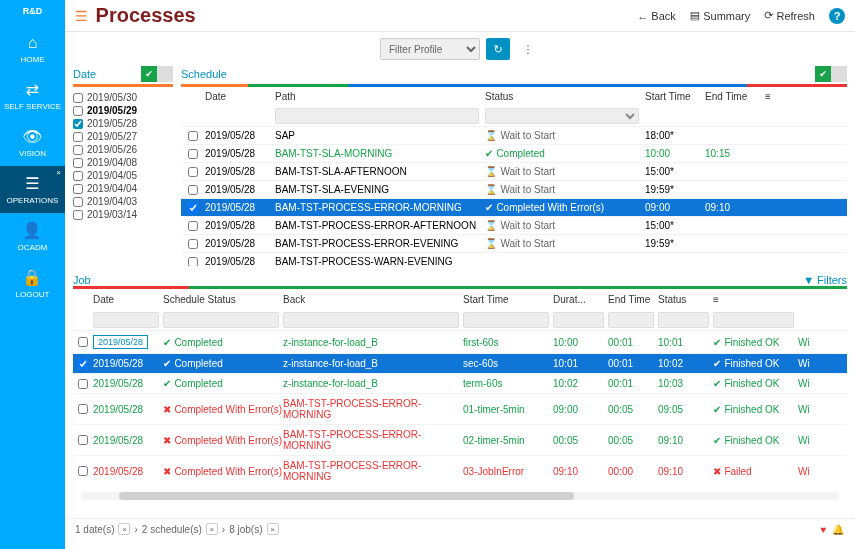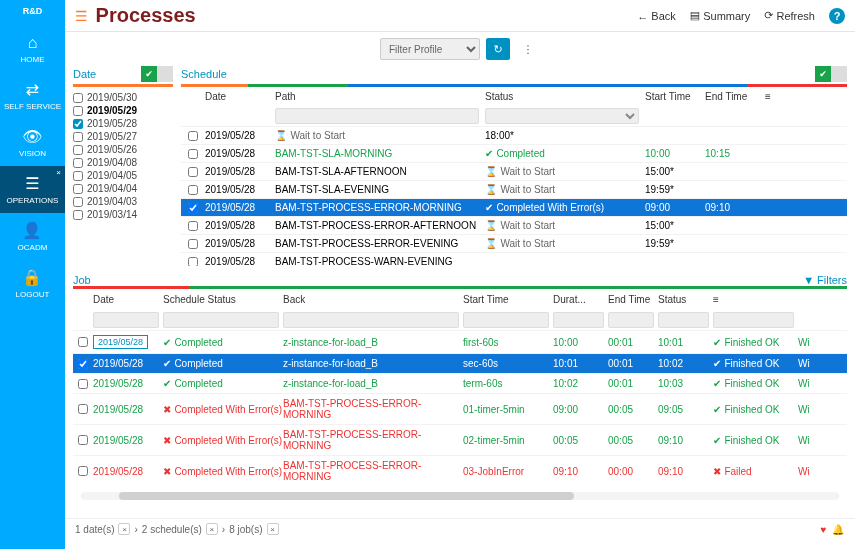--- a/index.html
+++ b/index.html
@@ -211,20 +211,21 @@
           <span></span>
             <span></span>
             <span></span>
         </div>
         <div class="sched-body" id="sched-body">
             <div class="sched-row">
               <span class="cb">
                 <input type="checkbox" style="">
               </span>
               <span>2019/05/28</span>
+              <span class="">SAP</span>
               <span class="status-cell c-gray"><span>⌛</span>Wait to Start</span>
               <span class="">18:00*</span>
               <span class=""></span>
               <span></span>
             </div>
             <div class="sched-row">
               <span class="cb">
                 <input type="checkbox" style="">
               </span>
               <span>2019/05/28</span>

